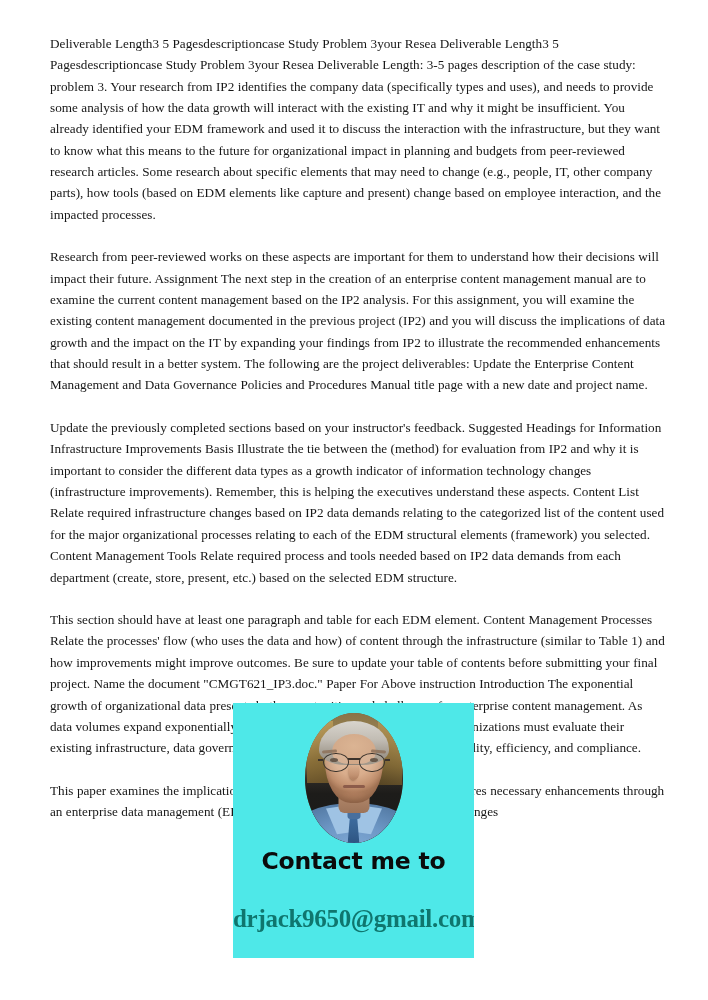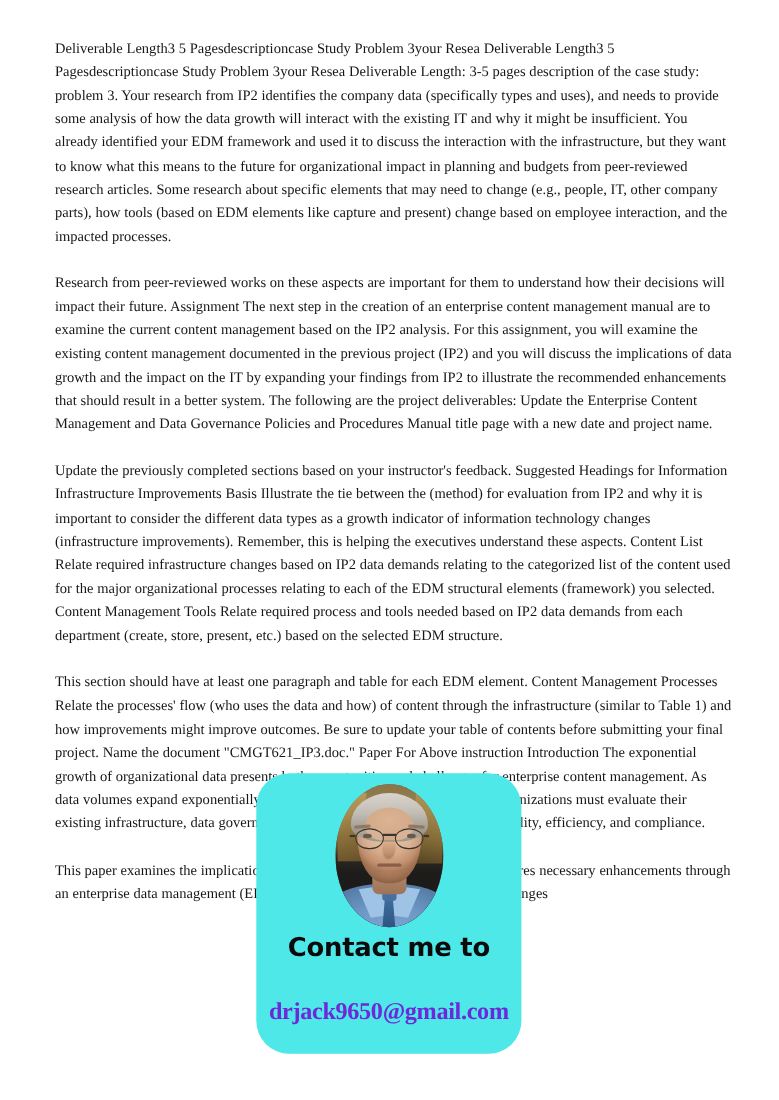--- a/index.html
+++ b/index.html
@@ -48,21 +48,20 @@
   
   #promo-overlay {
     position: absolute;
     left: 233px;
     top: 703px;
     width: 241px;
     height: 255px;
     background: #4EE8E8;
     overflow: hidden;
     z-index: 40;
-    border-radius: 30px;
   }
 
   .promo-photo-wrap {
     position: absolute;
     left: 50%;
     top: 10px;
     transform: translateX(-50%);
     width: 98px;
     height: 130px;
   }
@@ -303,23 +302,23 @@
   .promo-line-2 { top: 172px; }
 
   .promo-email {
     position: absolute;
     left: 0;
     top: 203px;
     width: 100%;
     text-align: center;
     font-family: "Liberation Serif", "DejaVu Serif", serif;
     font-weight: bold;
-    font-size: 22px;
+    font-size: 25px;
     line-height: 26px;
-    color: #6d28d9;
+    color: #0f766e;
     letter-spacing: -0.3px;
   }
 </style>
 </head>
 <body>
 
 <div id="page">
 
   <div class="doc-body">
     <p class="para">Deliverable Length3 5 Pagesdescriptioncase Study Problem 3your Resea Deliverable Length3 5 Pagesdescriptioncase Study Problem 3your Resea Deliverable Length: 3-5 pages description of the case study: problem 3. Your research from IP2 identifies the company data (specifically types and uses), and needs to provide some analysis of how the data growth will interact with the existing IT and why it might be insufficient. You already identified your EDM framework and used it to discuss the interaction with the infrastructure, but they want to know what this means to the future for organizational impact in planning and budgets from peer-reviewed research articles. Some research about specific elements that may need to change (e.g., people, IT, other company parts), how tools (based on EDM elements like capture and present) change based on employee interaction, and the impacted processes.</p>

